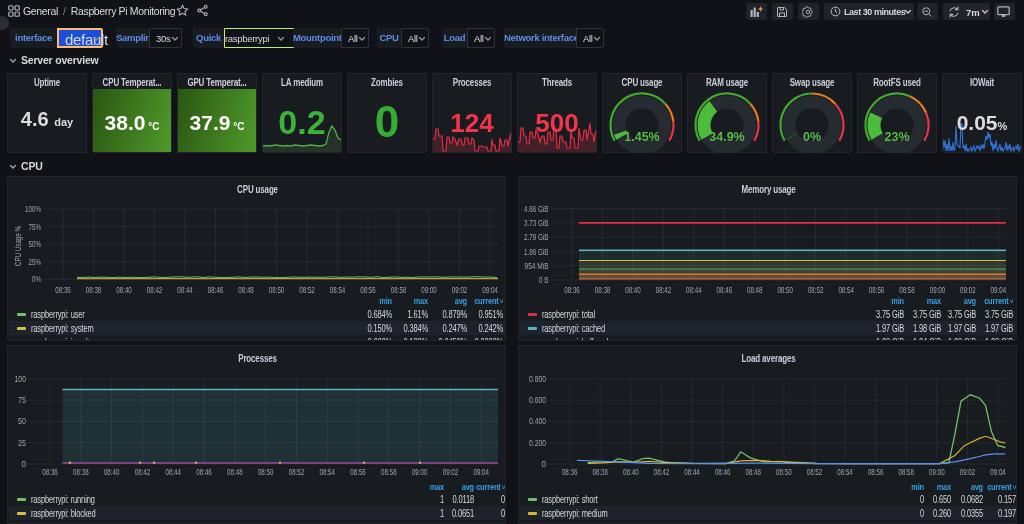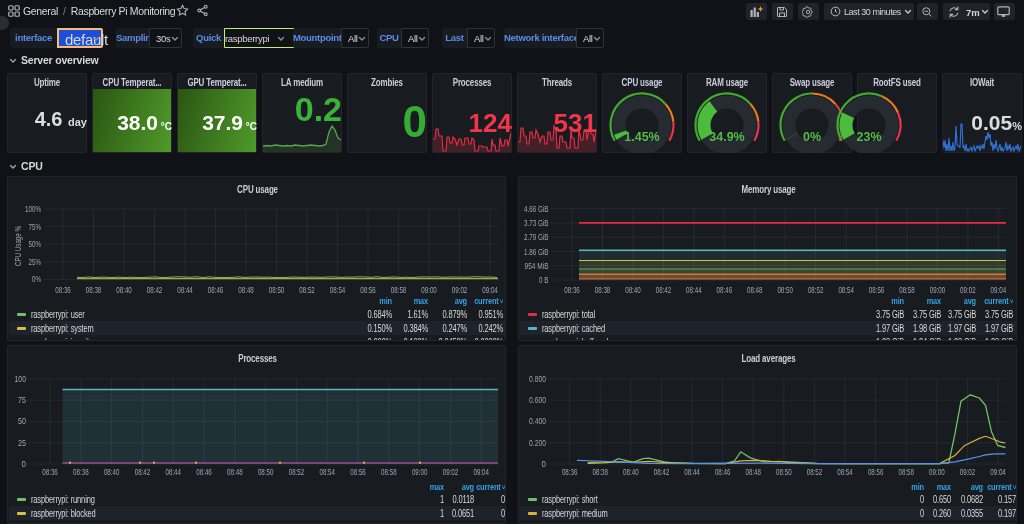--- a/index.html
+++ b/index.html
@@ -1,18 +1,18 @@
 <!DOCTYPE html>
 <html><head><meta charset="utf-8"><style>
 *{margin:0;padding:0;box-sizing:border-box}
 html,body{width:1024px;height:524px;overflow:hidden;background:#111217;font-family:"Liberation Sans",sans-serif;}
 .abs{position:absolute}
 .panel{position:absolute;background:#181b1f;border:1px solid #22252b;border-radius:2px}
 .ptitle{position:absolute;width:100%;text-align:center;font-size:10px;font-weight:bold;color:#ccccdc;letter-spacing:-0.2px;transform:scaleX(0.8)}
-.statv{position:absolute;width:80px;text-align:right;font-weight:bold;line-height:1}
+.statv{position:absolute;width:80px;text-align:center;font-weight:bold;line-height:1}
 .leghead{position:absolute;font-size:9.5px;font-weight:bold;color:#33a2e5;text-align:right;letter-spacing:-0.2px;transform:scaleX(0.78);transform-origin:100% 50%}
 .legval{position:absolute;font-size:10px;color:#d8d9da;text-align:right;letter-spacing:-0.2px;transform:scaleX(0.75);transform-origin:100% 50%}
 .legname{position:absolute;font-size:10px;color:#d8d9da;letter-spacing:-0.2px;transform:scaleX(0.75);transform-origin:0 50%}
 .dash{position:absolute;width:8.5px;height:3.2px;border-radius:1px}
 .axlab{font-size:8.5px;fill:#9fa7b3}
 </style></head><body>
 <div class="abs" style="left:0;top:0;width:1024px;height:23px;background:#111217"></div>
 <div class="abs" style="left:-5px;top:16px;width:14px;height:14px;border-radius:50%;background:#2a2d33"></div>
 <svg class="abs" style="left:8px;top:5px" width="12" height="12" viewBox="0 0 13 13">
     <g fill="none" stroke="#b0b4bb" stroke-width="1.3">
@@ -53,21 +53,21 @@
     <path d="M4 3h13l4 4v13a1 1 0 0 1-1 1H4a1 1 0 0 1-1-1V4a1 1 0 0 1 1-1z" fill="none" stroke="#b0b4bb" stroke-width="2"></path>
     <path d="M8 3v5h7V3M7 14h10v7H7z" fill="none" stroke="#b0b4bb" stroke-width="2"></path>
   </svg>
 <svg class="abs" style="left:802px;top:6px" width="12" height="12" viewBox="0 0 24 24">
     <path d="M12 8.2a3.8 3.8 0 1 0 0 7.6 3.8 3.8 0 0 0 0-7.6zm9.3 5.7l-2.2 1.3c-.2.8-.5 1.5-.9 2.2l.6 2.5-1.9 1.9-2.5-.6c-.7.4-1.4.7-2.2.9L10.9 24h-2.7l-1.3-2.2c-.8-.2-1.5-.5-2.2-.9l-2.5.6-1.9-1.9.6-2.5c-.4-.7-.7-1.4-.9-2.2L-2.2 13.9v-2.7l2.2-1.3c.2-.8.5-1.5.9-2.2l-.6-2.5 1.9-1.9 2.5.6c.7-.4 1.4-.7 2.2-.9L8.2 0h2.7l1.3 2.2c.8.2 1.5.5 2.2.9l2.5-.6 1.9 1.9-.6 2.5c.4.7.7 1.4.9 2.2l2.2 1.3v2.7z" transform="translate(1.6 1.6) scale(0.87)" fill="none" stroke="#b0b4bb" stroke-width="2.2"></path>
   </svg>
 <svg class="abs" style="left:830px;top:6px" width="11" height="11" viewBox="0 0 24 24">
     <circle cx="12" cy="12" r="9.5" fill="none" stroke="#c7cacf" stroke-width="2"></circle>
     <path d="M12 6.5V12l3.5 2" fill="none" stroke="#c7cacf" stroke-width="2"></path>
   </svg>
-<div class="abs" style="left:844px;top:7px;font-size:9px;letter-spacing:-0.45px;font-weight:normal;color:#d4d6d9">Last 30 minutes</div>
+<div class="abs" style="left:844px;top:7px;font-size:9px;letter-spacing:-0.45px;font-weight:bold;color:#d4d6d9">Last 30 minutes</div>
 <svg width="8" height="6" style="position:absolute;left:904px;top:9px" viewBox="0 0 8 6">
     <path d="M1.5 1.5 L4 4 L6.5 1.5" stroke="#c7cacf" stroke-width="1.3" fill="none" stroke-linecap="round"></path>
   </svg>
 <svg class="abs" style="left:921px;top:6px" width="12" height="12" viewBox="0 0 24 24">
     <circle cx="10.5" cy="10.5" r="7" fill="none" stroke="#b0b4bb" stroke-width="2"></circle>
     <path d="M7 10.5h7M16 16l5 5" stroke="#b0b4bb" stroke-width="2"></path>
   </svg>
 <svg class="abs" style="left:948px;top:6px" width="12" height="12" viewBox="0 0 24 24">
     <path d="M4 10.5a8.5 8.5 0 0 1 14.6-4.2" fill="none" stroke="#b0b4bb" stroke-width="2.3"></path>
     <path d="M19.7 1.2v6h-6" fill="none" stroke="#b0b4bb" stroke-width="2.3"></path>
@@ -100,21 +100,21 @@
 <div class="abs" style="left:293px;top:28px;width:48px;height:20px;background:#181b20;border-radius:2px 0 0 2px;color:#5b8ce8;font-size:9.5px;letter-spacing:-0.3px;font-weight:bold;line-height:20px;text-align:center;white-space:nowrap">Mountpoint</div>
 <div class="abs" style="left:341px;top:28px;width:28px;height:20px;background:#111217;border:1px solid #2e323a;border-radius:0 2px 2px 0;color:#d8d9da;font-size:9.5px;letter-spacing:-0.3px;line-height:19px;padding-left:6px">All</div>
 <svg width="8" height="6" style="position:absolute;left:358px;top:36px" viewBox="0 0 8 6">
     <path d="M1.5 1.5 L4 4 L6.5 1.5" stroke="#8e9299" stroke-width="1.3" fill="none" stroke-linecap="round"></path>
   </svg>
 <div class="abs" style="left:377px;top:28px;width:24px;height:20px;background:#181b20;border-radius:2px 0 0 2px;color:#5b8ce8;font-size:9.5px;letter-spacing:-0.3px;font-weight:bold;line-height:20px;text-align:center;white-space:nowrap">CPU</div>
 <div class="abs" style="left:401px;top:28px;width:28px;height:20px;background:#111217;border:1px solid #2e323a;border-radius:0 2px 2px 0;color:#d8d9da;font-size:9.5px;letter-spacing:-0.3px;line-height:19px;padding-left:6px">All</div>
 <svg width="8" height="6" style="position:absolute;left:418px;top:36px" viewBox="0 0 8 6">
     <path d="M1.5 1.5 L4 4 L6.5 1.5" stroke="#8e9299" stroke-width="1.3" fill="none" stroke-linecap="round"></path>
   </svg>
-<div class="abs" style="left:442px;top:28px;width:25px;height:20px;background:#181b20;border-radius:2px 0 0 2px;color:#5b8ce8;font-size:9.5px;letter-spacing:-0.3px;font-weight:bold;line-height:20px;text-align:center;white-space:nowrap">Last</div>
+<div class="abs" style="left:442px;top:28px;width:25px;height:20px;background:#181b20;border-radius:2px 0 0 2px;color:#5b8ce8;font-size:9.5px;letter-spacing:-0.3px;font-weight:bold;line-height:20px;text-align:center;white-space:nowrap">Load</div>
 <div class="abs" style="left:467px;top:28px;width:28px;height:20px;background:#111217;border:1px solid #2e323a;border-radius:0 2px 2px 0;color:#d8d9da;font-size:9.5px;letter-spacing:-0.3px;line-height:19px;padding-left:6px">All</div>
 <svg width="8" height="6" style="position:absolute;left:484px;top:36px" viewBox="0 0 8 6">
     <path d="M1.5 1.5 L4 4 L6.5 1.5" stroke="#8e9299" stroke-width="1.3" fill="none" stroke-linecap="round"></path>
   </svg>
 <div class="abs" style="left:504px;top:28px;width:72px;height:20px;background:#181b20;border-radius:2px 0 0 2px;color:#5b8ce8;font-size:9.5px;letter-spacing:-0.3px;font-weight:bold;line-height:20px;text-align:center;white-space:nowrap">Network interface</div>
 <div class="abs" style="left:576px;top:28px;width:28px;height:20px;background:#111217;border:1px solid #2e323a;border-radius:0 2px 2px 0;color:#d8d9da;font-size:9.5px;letter-spacing:-0.3px;line-height:19px;padding-left:6px">All</div>
 <svg width="8" height="6" style="position:absolute;left:593px;top:36px" viewBox="0 0 8 6">
     <path d="M1.5 1.5 L4 4 L6.5 1.5" stroke="#8e9299" stroke-width="1.3" fill="none" stroke-linecap="round"></path>
   </svg>
 <svg width="8" height="6" style="position:absolute;left:9px;top:58px" viewBox="0 0 8 6">
@@ -151,32 +151,32 @@
 <div class="ptitle" style="left:942px;top:77px;width:80px">IOWait</div>
 <div class="statv" style="left:7px;top:109px;font-size:20px;color:#dcdde0">4.6 <span style="font-size:11px">day</span></div>
 <div class="abs" style="left:93px;top:89px;width:78px;height:63px;background:linear-gradient(105deg,#2a5613,#4f9a29)"></div>
 <div class="statv" style="left:92px;top:112px;font-size:21px;color:#fff">38.0<span style="font-size:10px"> °C</span></div>
 <div class="abs" style="left:178px;top:89px;width:78px;height:63px;background:linear-gradient(105deg,#2a5613,#4f9a29)"></div>
 <div class="statv" style="left:177px;top:112px;font-size:21px;color:#fff">37.9<span style="font-size:10px"> °C</span></div>
 <svg class="abs" style="left:263px;top:120px" width="78" height="32" viewBox="0 0 78 32">
     <path d="M0 26 L4 25.5 L8 26 L12 25 L16 25.5 L20 26 L24 25.5 L28 26 L32 25 L36 25.5 L40 26 L44 25.5 L48 25 L52 25.5 L56 26 L60 25.5 L63 24 L66 12 L69 6 L72 10 L75 18 L78 20 L78 32 L0 32 Z" fill="rgba(86,166,75,0.18)" stroke="none"></path>
     <path d="M0 26 L4 25.5 L8 26 L12 25 L16 25.5 L20 26 L24 25.5 L28 26 L32 25 L36 25.5 L40 26 L44 25.5 L48 25 L52 25.5 L56 26 L60 25.5 L63 24 L66 12 L69 6 L72 10 L75 18 L78 20" fill="none" stroke="#56a64b" stroke-width="1.3"></path>
   </svg>
-<div class="statv" style="left:262px;top:92px;font-size:34px;color:#3bb33b">0.2</div>
+<div class="statv" style="left:262px;top:105px;font-size:34px;color:#3bb33b">0.2</div>
 <div class="statv" style="left:347px;top:100px;font-size:44px;color:#35ad35">0</div>
 <svg class="abs" style="left:433px;top:123px" width="78" height="29" viewBox="0 0 78 29">
     <path d="M0 16 L2 16 L3 6 L5 6 L6 13 L9 13 L10 28 L13 28 L14 14 L16 14 L17 20 L19 20 L20 14 L22 16 L24 22 L26 16 L28 16 L29 22 L31 22 L32 15 L35 15 L36 21 L38 21 L39 15 L41 17 L42 28 L45 28 L46 23 L49 23 L50 24 L54 24 L55 28 L58 28 L59 16 L60 22 L62 22 L63 28 L66 28 L67 15 L69 23 L71 23 L72 17 L74 17 L75 23 L78 10 L78 29 L0 29 Z" fill="rgba(224,47,68,0.22)"></path>
     <path d="M0 16 L2 16 L3 6 L5 6 L6 13 L9 13 L10 28 L13 28 L14 14 L16 14 L17 20 L19 20 L20 14 L22 16 L24 22 L26 16 L28 16 L29 22 L31 22 L32 15 L35 15 L36 21 L38 21 L39 15 L41 17 L42 28 L45 28 L46 23 L49 23 L50 24 L54 24 L55 28 L58 28 L59 16 L60 22 L62 22 L63 28 L66 28 L67 15 L69 23 L71 23 L72 17 L74 17 L75 23 L78 10" fill="none" stroke="#e02f44" stroke-width="1.2"></path>
   </svg>
 <div class="statv" style="left:432px;top:110px;font-size:26px;color:#f1354a">124</div>
 <svg class="abs" style="left:518px;top:118px" width="78" height="34" viewBox="0 0 78 34">
     <path d="M0 24 L2 24 L3 10 L5 10 L6 18 L8 18 L9 26 L11 26 L12 14 L14 14 L15 20 L17 20 L18 12 L20 16 L22 24 L24 18 L26 18 L27 26 L29 26 L30 14 L32 14 L33 22 L35 22 L36 8 L38 12 L39 30 L41 30 L42 18 L44 18 L45 24 L48 24 L49 30 L52 30 L53 12 L54 20 L56 20 L57 30 L60 30 L61 10 L63 22 L65 22 L66 12 L68 12 L69 22 L72 5 L73 16 L75 16 L76 24 L78 12 L78 34 L0 34 Z" fill="rgba(224,47,68,0.22)"></path>
     <path d="M0 24 L2 24 L3 10 L5 10 L6 18 L8 18 L9 26 L11 26 L12 14 L14 14 L15 20 L17 20 L18 12 L20 16 L22 24 L24 18 L26 18 L27 26 L29 26 L30 14 L32 14 L33 22 L35 22 L36 8 L38 12 L39 30 L41 30 L42 18 L44 18 L45 24 L48 24 L49 30 L52 30 L53 12 L54 20 L56 20 L57 30 L60 30 L61 10 L63 22 L65 22 L66 12 L68 12 L69 22 L72 5 L73 16 L75 16 L76 24 L78 12" fill="none" stroke="#e02f44" stroke-width="1.2"></path>
   </svg>
-<div class="statv" style="left:517px;top:110px;font-size:26px;color:#f1354a">531</div>
+<div class="statv" style="left:517px;top:110px;font-size:26px;color:#f1354a">500</div>
 <div class="abs" style="left:602px;top:73px;width:80px;height:80px;overflow:hidden">
     <svg width="80" height="64" style="position:absolute;left:0;top:16px">
       <path d="M 20.08 47.50 A 23.00 23.00 0 1 1 59.92 47.50" stroke="#262a31" stroke-width="13" fill="none"></path>
       <path d="M14.5 50.8 A 29.5 29.5 0 0 0 65.5 50.8 L 54.3 44.3 A 16.5 16.5 0 0 1 25.7 44.3 Z" fill="#262a31"></path>
       <path d="M 12.72 51.75 A 31.50 31.50 0 0 1 63.41 14.92" stroke="#43a92f" stroke-width="2.2" fill="none"></path>
       <path d="M 63.41 14.92 A 31.50 31.50 0 0 1 71.33 32.71" stroke="#eb7b18" stroke-width="2.2" fill="none"></path>
       <path d="M 71.33 32.71 A 31.50 31.50 0 0 1 67.28 51.75" stroke="#e8354a" stroke-width="2.2" fill="none"></path>
       <path d="M 20.08 47.50 A 23.00 23.00 0 0 1 18.28 43.56" stroke="#4dbb3c" stroke-width="13" fill="none"></path>
       <text x="40" y="52" text-anchor="middle" font-size="12.5" font-weight="bold" fill="#56bb46">1.45%</text>
     </svg>
@@ -196,21 +196,21 @@
     <svg width="80" height="64" style="position:absolute;left:0;top:16px">
       <path d="M 20.08 47.50 A 23.00 23.00 0 1 1 59.92 47.50" stroke="#262a31" stroke-width="13" fill="none"></path>
       <path d="M14.5 50.8 A 29.5 29.5 0 0 0 65.5 50.8 L 54.3 44.3 A 16.5 16.5 0 0 1 25.7 44.3 Z" fill="#262a31"></path>
       <path d="M 12.72 51.75 A 31.50 31.50 0 0 1 40.00 4.50" stroke="#43a92f" stroke-width="2.2" fill="none"></path>
       <path d="M 40.00 4.50 A 31.50 31.50 0 0 1 63.41 14.92" stroke="#eb7b18" stroke-width="2.2" fill="none"></path>
       <path d="M 63.41 14.92 A 31.50 31.50 0 0 1 67.28 51.75" stroke="#e8354a" stroke-width="2.2" fill="none"></path>
       <path d="M 20.08 47.50 A 23.00 23.00 0 0 1 19.96 47.29" stroke="#4dbb3c" stroke-width="13" fill="none"></path>
       <text x="40" y="52" text-anchor="middle" font-size="12.5" font-weight="bold" fill="#56bb46">0%</text>
     </svg>
   </div>
-<div class="abs" style="left:829px;top:73px;width:80px;height:89px;overflow:hidden">
+<div class="abs" style="left:857px;top:73px;width:80px;height:89px;overflow:hidden">
     <svg width="80" height="64" style="position:absolute;left:0;top:16px">
       <path d="M 20.08 47.50 A 23.00 23.00 0 1 1 59.92 47.50" stroke="#262a31" stroke-width="13" fill="none"></path>
       <path d="M14.5 50.8 A 29.5 29.5 0 0 0 65.5 50.8 L 54.3 44.3 A 16.5 16.5 0 0 1 25.7 44.3 Z" fill="#262a31"></path>
       <path d="M 12.72 51.75 A 31.50 31.50 0 0 1 52.81 7.22" stroke="#43a92f" stroke-width="2.2" fill="none"></path>
       <path d="M 52.81 7.22 A 31.50 31.50 0 0 1 69.04 23.79" stroke="#eb7b18" stroke-width="2.2" fill="none"></path>
       <path d="M 69.04 23.79 A 31.50 31.50 0 0 1 67.28 51.75" stroke="#e8354a" stroke-width="2.2" fill="none"></path>
       <path d="M 20.08 47.50 A 23.00 23.00 0 0 1 19.19 26.21" stroke="#4dbb3c" stroke-width="13" fill="none"></path>
       <text x="40" y="52" text-anchor="middle" font-size="12.5" font-weight="bold" fill="#56bb46">23%</text>
     </svg>
   </div>

